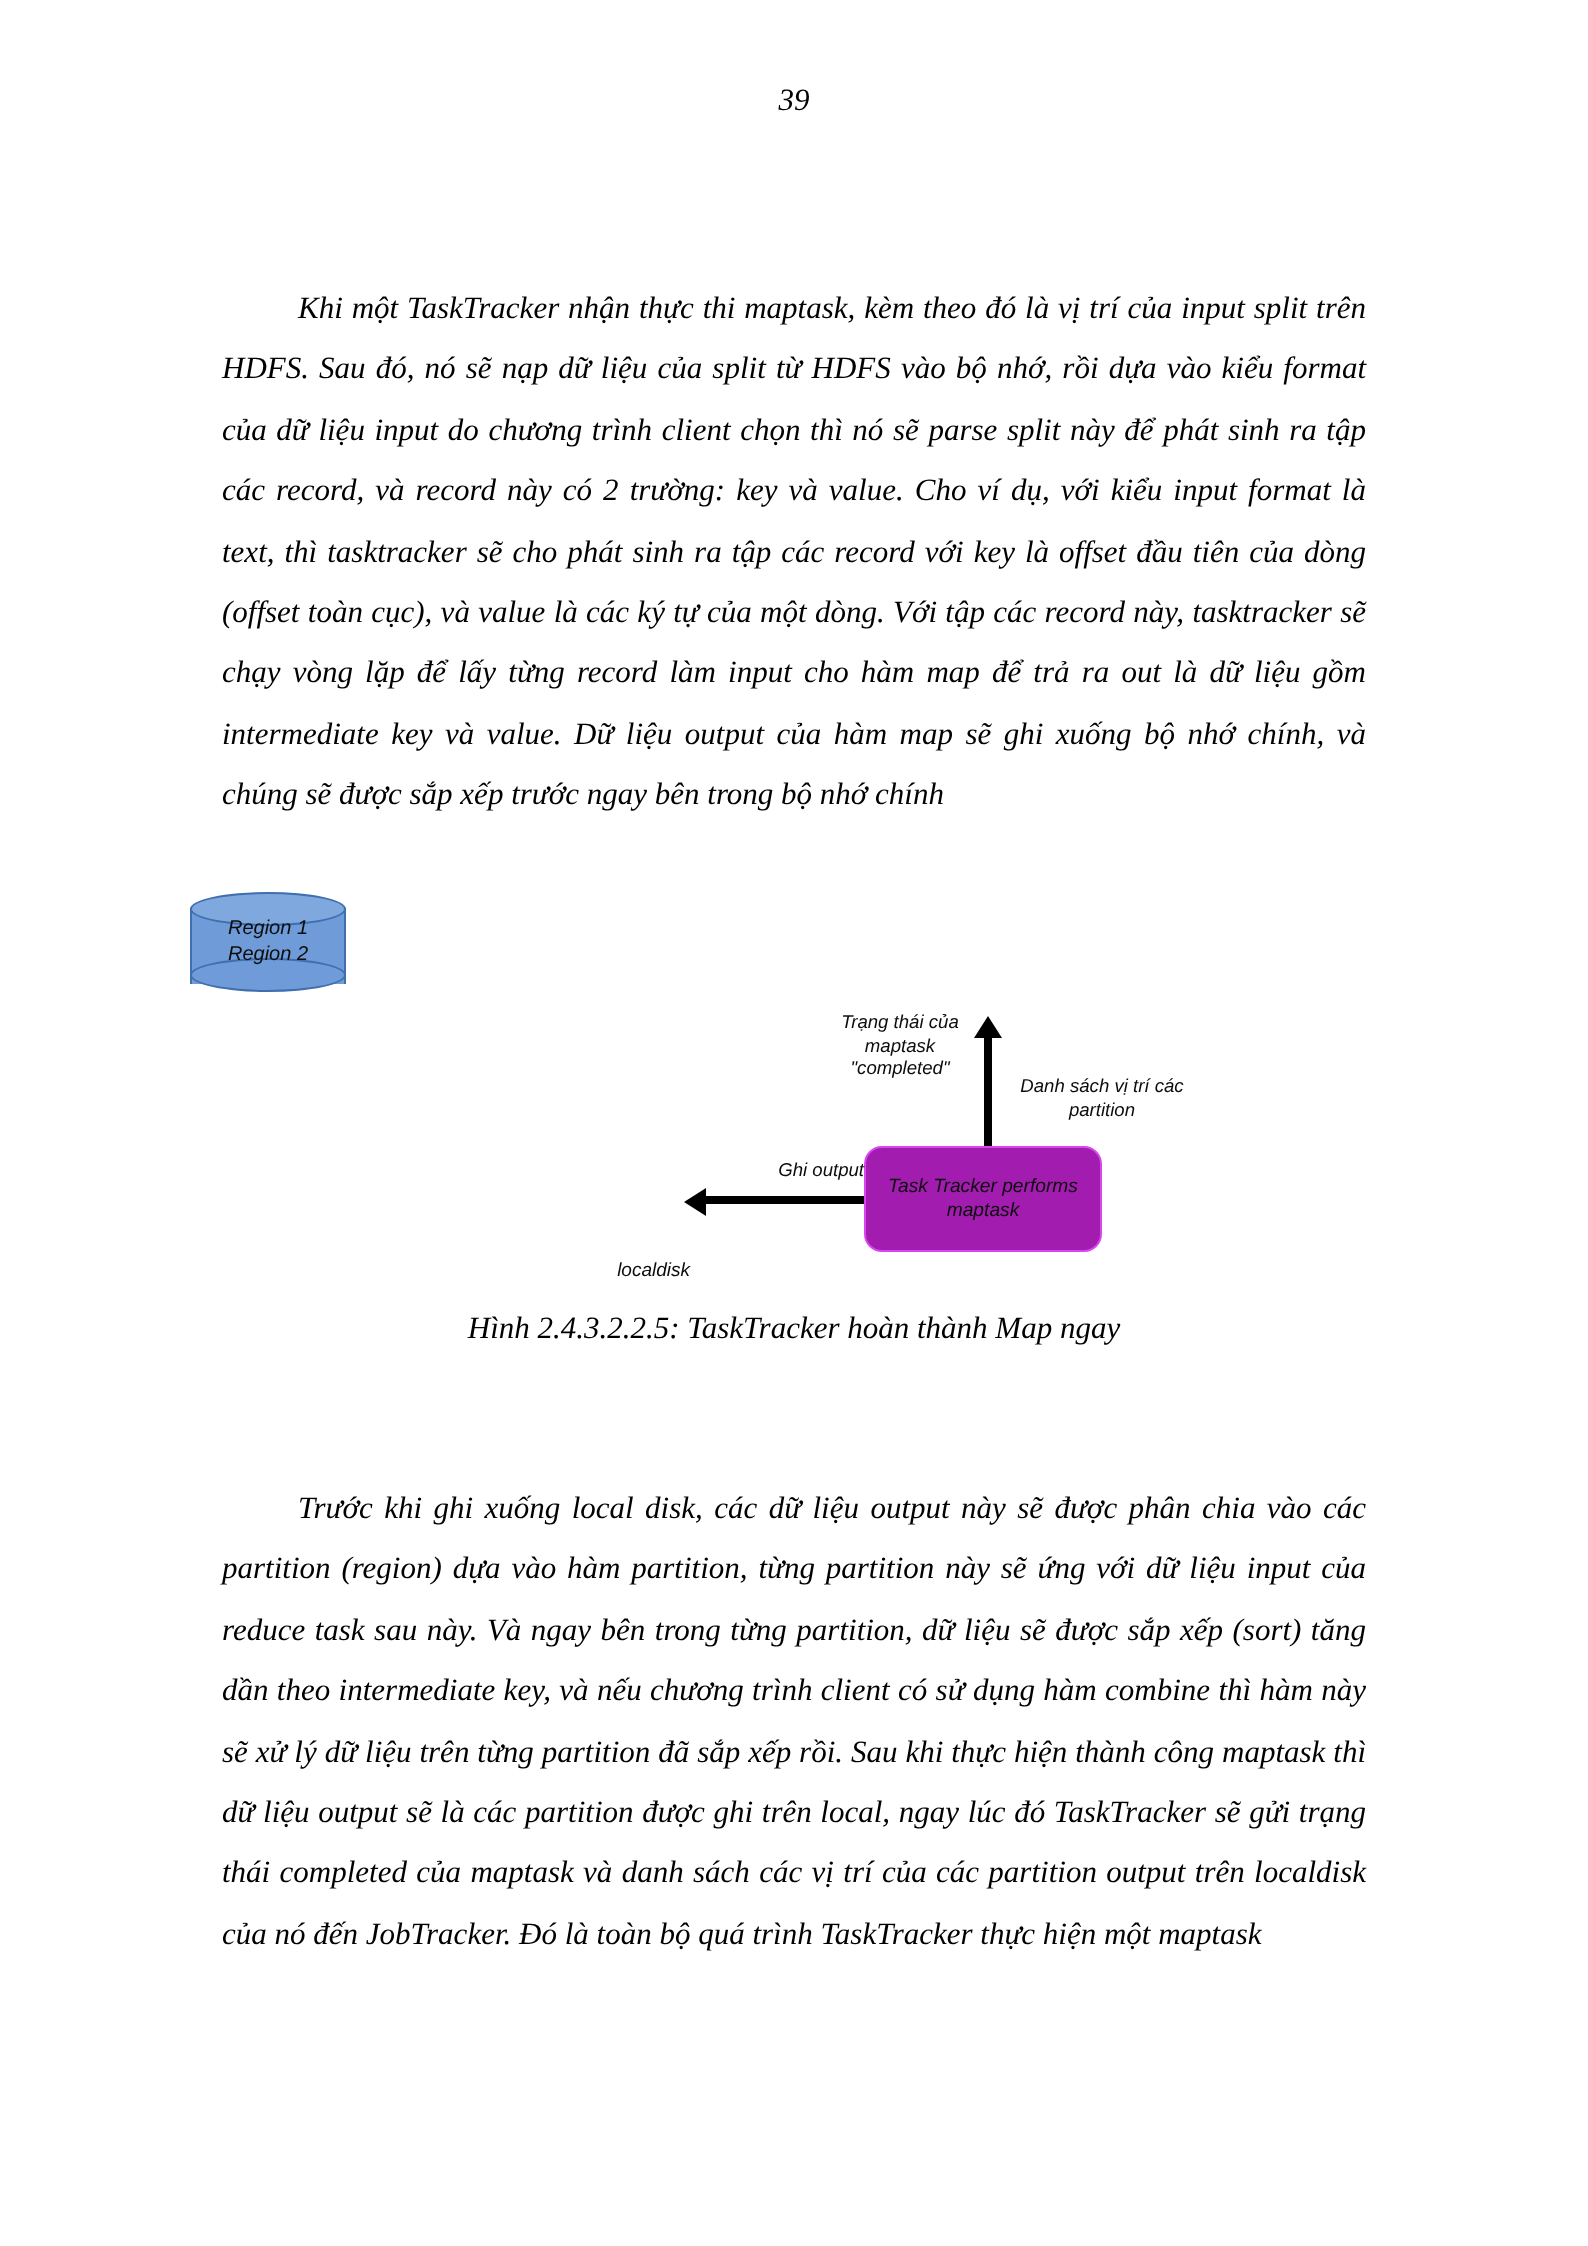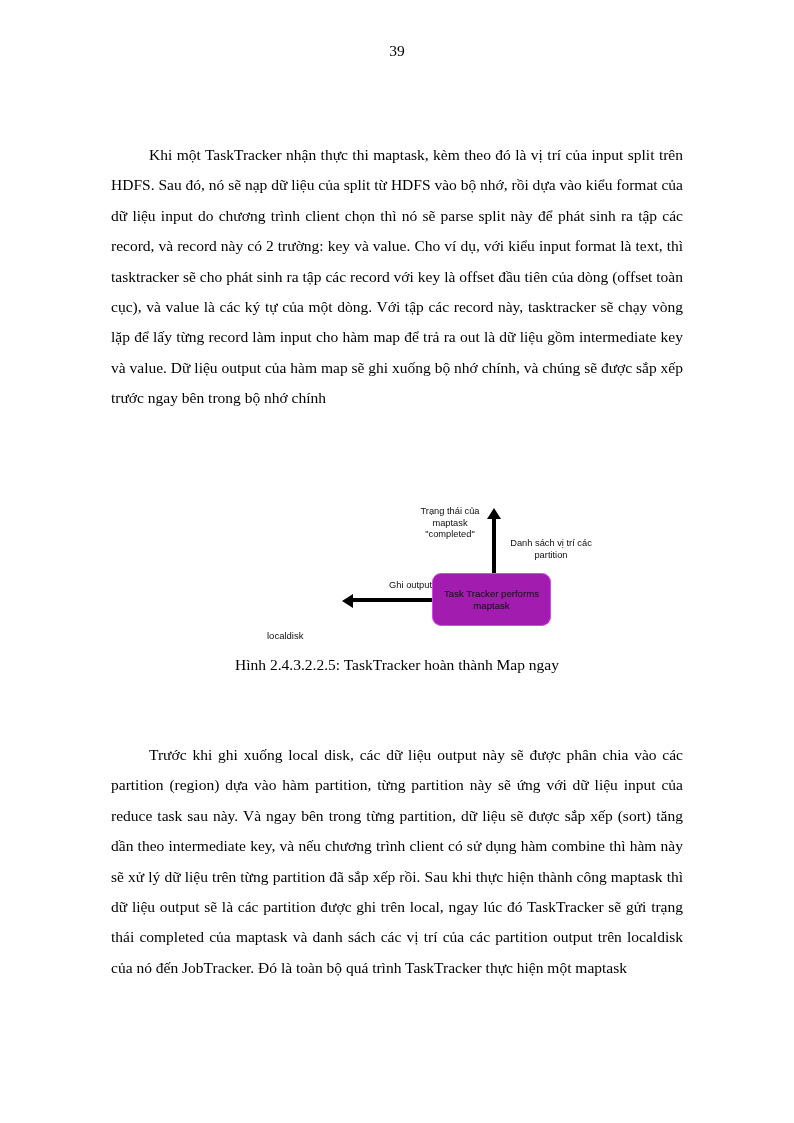--- a/index.html
+++ b/index.html
@@ -14,20 +14,21 @@
     color: #000000;
     position: relative;
     overflow: hidden;
   }
 
   .page {
     position: relative;
     width: 704px;
     height: 1123px;
     box-sizing: border-box;
+    font-style: italic;
   }
 
   .page-number {
     position: absolute;
     top: 42px;
     left: 0;
     width: 794px;
     text-align: center;
     font-size: 15.5px;
     font-family: "Liberation Serif", "DejaVu Serif", serif;
@@ -152,21 +153,21 @@
     line-height: 12.5px;
     color: #0d0d0d;
     z-index: 4;
   }
 
   .caption-localdisk {
     position: absolute;
     left: 172px;
     top: 184px;
     width: 78px;
-    text-align: left;
+    text-align: right;
     font-family: "Liberation Sans", "DejaVu Sans", sans-serif;
     font-size: 9.5px;
     color: #0d0d0d;
   }
 
   
   .arrow-vert {
     position: absolute;
     left: 397px;
     top: 72px;
@@ -265,20 +266,29 @@
       <div class="edge-label" id="label-partitions">Danh sách vị trí các partition</div>
 
       <div class="node" id="node-tasktracker">
         <span>Task Tracker performs maptask</span>
       </div>
 
       <div class="arrow-horz-head"></div>
       <div class="arrow-horz"></div>
       <div class="edge-label" id="label-ghioutput">Ghi output</div>
 
+      <div id="node-localdisk">
+        <div class="cyl-body"></div>
+        <div class="cyl-bottom"></div>
+        <div class="cyl-top"></div>
+        <div class="cyl-text">
+          <div>Region 1</div>
+          <div>Region 2</div>
+        </div>
+      </div>
 
       <div class="caption-localdisk">localdisk</div>
 
     </div>
 
     <div class="figure-caption">Hình 2.4.3.2.2.5: TaskTracker hoàn thành Map ngay</div>
   </div>
 
   <div class="body-block" id="para-two">
     <p>Trước khi ghi xuống local disk, các dữ liệu output này sẽ được phân chia vào các partition (region) dựa vào hàm partition, từng partition này sẽ ứng với dữ liệu input của reduce task sau này. Và ngay bên trong từng partition, dữ liệu sẽ được sắp xếp (sort) tăng dần theo intermediate key, và nếu chương trình client có sử dụng hàm combine thì hàm này sẽ xử lý dữ liệu trên từng partition đã sắp xếp rồi. Sau khi thực hiện thành công maptask thì dữ liệu output sẽ là các partition được ghi trên local, ngay lúc đó TaskTracker sẽ gửi trạng thái completed của maptask và danh sách các vị trí của các partition output trên localdisk của nó đến JobTracker. Đó là toàn bộ quá trình TaskTracker thực hiện một maptask</p>

